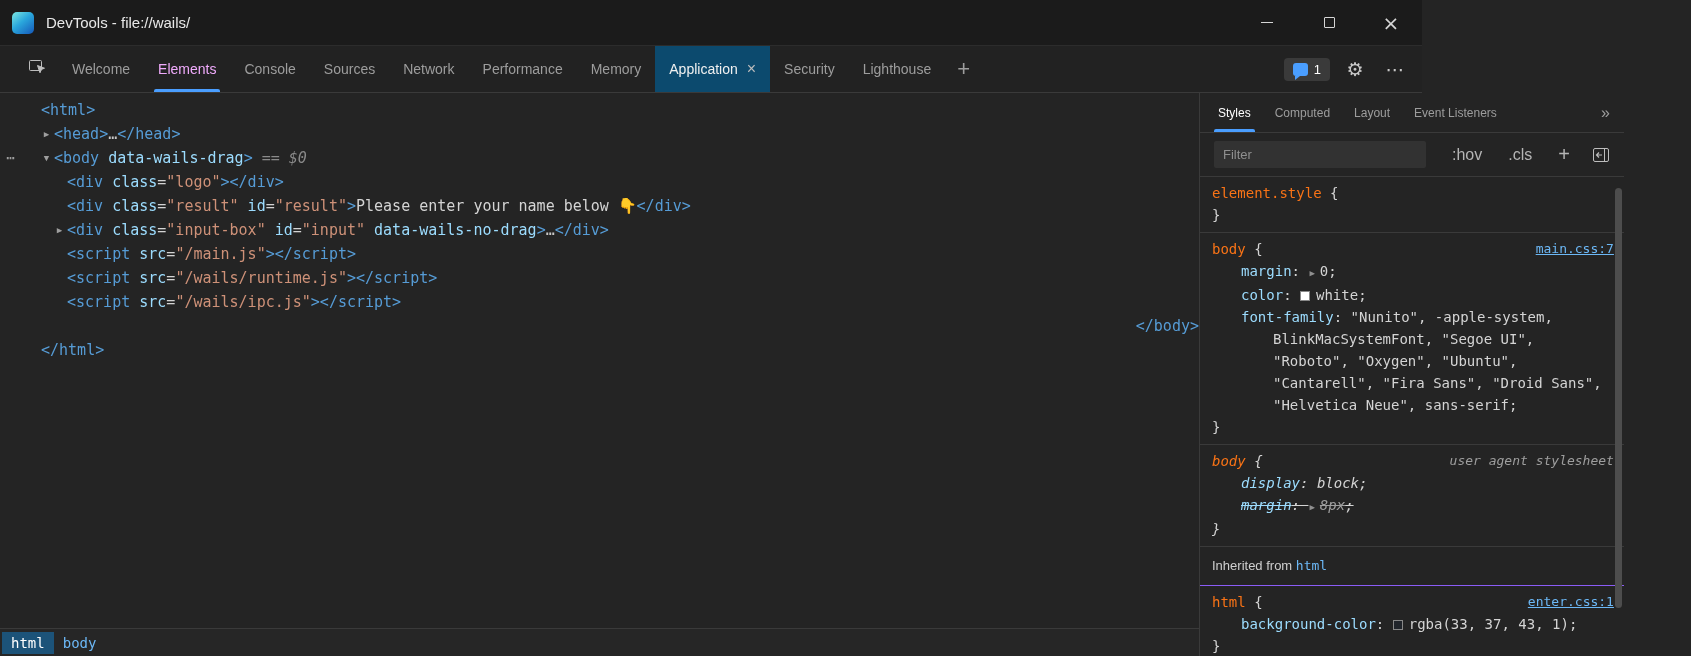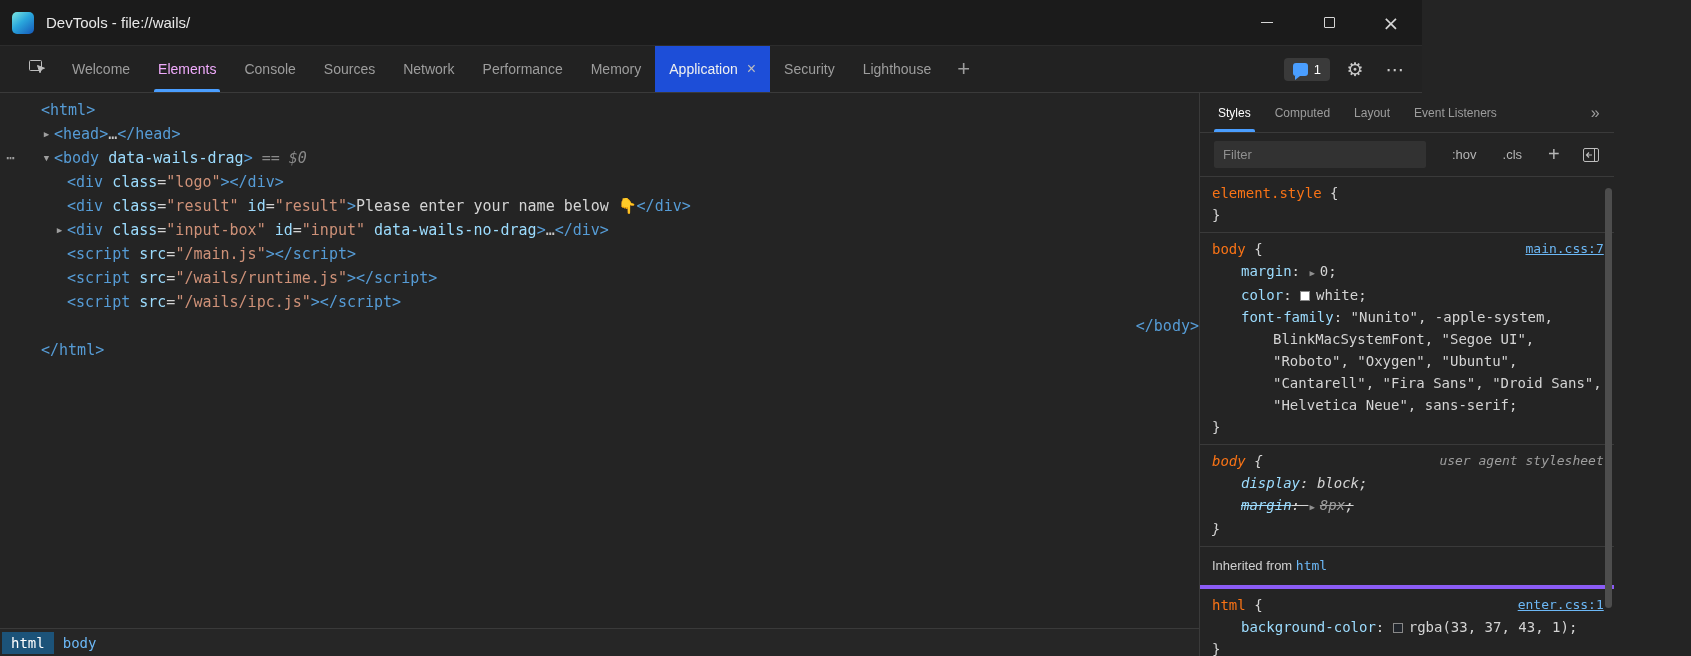--- a/index.html
+++ b/index.html
@@ -18,21 +18,21 @@
   .glyph-max{width:11px;height:11px;border:1px solid #d6d6d6;border-radius:1px}
   .win-close-glyph{font-size:20px;line-height:1;font-family:"DejaVu Sans",sans-serif}
 
   
   .toolbar{flex:0 0 47px;background:#222222;display:flex;align-items:stretch;border-bottom:1px solid #3a3a3a;padding-left:16px}
   .tool-icon{width:42px;display:flex;align-items:center;justify-content:center}
   .tab-strip{display:flex;align-items:stretch}
   .dt-tab{display:flex;align-items:center;padding:0 14px;font-size:14px;color:#9d9d9d;position:relative;white-space:nowrap}
   .dt-tab.is-active{color:#f0abfc}
   .dt-tab.is-active::after{content:'';position:absolute;left:10px;right:10px;bottom:0;height:3px;background:#4a9eff;border-radius:2px 2px 0 0}
-  .dt-tab.is-highlighted{background:#1d4ed8;color:#f0f0f0}
+  .dt-tab.is-highlighted{background:#0c4a6e;color:#f0f0f0}
   .dt-tab-close{margin-left:9px;font-size:16px;color:#bdbdbd}
   .plus-btn{display:flex;align-items:center;padding:0 12px;font-size:22px;color:#9d9d9d}
   .toolbar-right{margin-left:auto;display:flex;align-items:center;gap:10px;padding-right:12px}
   .issues-pill{display:flex;align-items:center;gap:6px;background:#3a3a3a;border-radius:4px;padding:4px 9px}
   .issue-bubble{width:15px;height:13px;background:#4a9eff;border-radius:3px;position:relative}
   .issue-bubble::after{content:'';position:absolute;left:2px;bottom:-4px;width:0;height:0;border-top:4px solid #4a9eff;border-right:5px solid transparent}
   .issue-count{font-size:13px;color:#ffffff}
   .icon-btn{width:30px;height:30px;display:flex;align-items:center;justify-content:center;color:#c8c8c8}
   .gi{font-size:19px;font-family:"DejaVu Sans",sans-serif}
 
@@ -63,42 +63,42 @@
   
   .styles-pane{flex:1;display:flex;flex-direction:column;position:relative;min-height:0;background:#242424}
   .sp-tabs{flex:0 0 40px;display:flex;align-items:stretch;border-bottom:1px solid #3a3a3a;padding-left:6px}
   .sp-tab{display:flex;align-items:center;padding:0 12px;font-size:12px;color:#9d9d9d;position:relative;white-space:nowrap}
   .sp-tab.is-active{color:#ffffff}
   .sp-tab.is-active::after{content:'';position:absolute;left:8px;right:8px;bottom:0;height:3px;background:#4a9eff;border-radius:2px 2px 0 0}
   .sp-more{margin-left:auto;display:flex;align-items:center;padding:0 14px;color:#9d9d9d;font-size:16px}
   .sp-filter-row{flex:0 0 44px;display:flex;align-items:center;border-bottom:1px solid #3a3a3a;padding:0 14px}
   .sp-filter{width:212px;height:27px;background:#323232;border:none;border-radius:2px;color:#d4d4d4;font-size:13px;padding:0 9px;outline:none;font-family:inherit;margin-right:auto}
   .sp-filter::placeholder{color:#8f8f8f}
-  .sp-toggle{color:#b5b5b5;font-size:13px;margin-left:26px}
+  .sp-toggle{color:#b5b5b5;font-size:16px;margin-left:26px}
   .sp-plus{color:#b5b5b5;font-size:20px;margin-left:26px}
   .sp-icon{display:flex;align-items:center;margin-left:22px}
 
   .sp-sections{flex:1;overflow:hidden;font-family:"DejaVu Sans Mono","Liberation Mono",monospace;font-size:14px;line-height:22px;color:#d4d4d4}
   .sp-rule{border-bottom:1px solid #3a3a3a;padding:5px 0 6px}
   .sp-rule-head{position:relative;padding-left:12px}
   .sp-selector{color:#f97316}
   .sp-brace{color:#d4d4d4}
   .sp-link{position:absolute;right:10px;top:0;color:#6cb8f6;text-decoration:underline;font-size:13px}
   .sp-origin{position:absolute;right:10px;top:0;color:#9e9e9e;font-style:italic;font-size:13px}
   .sp-prop{padding-left:73px;text-indent:-32px}
   .p-name{color:#9cdcfe}
   .p-colon,.p-semi{color:#d4d4d4}
   .p-value{color:#d4d4d4;white-space:pre-wrap}
   .p-expander{font-size:9px;color:#8f8f8f;margin:0 5px 0 1px;display:inline-block;text-indent:0}
   .p-swatch{display:inline-block;width:10px;height:10px;border:1px solid #888888;margin-right:6px;vertical-align:-1px;text-indent:0}
   .sp-close{padding-left:12px}
   .is-ua{font-style:italic}
   .is-overridden .p-name,.is-overridden .p-colon,.is-overridden .p-value,.is-overridden .p-semi{text-decoration:line-through}
   .is-overridden .p-value{color:#9e9e9e}
-  .sp-inherit{padding:8px 12px;font-family:"Liberation Sans","DejaVu Sans",sans-serif;font-size:13px;color:#cfcfcf;border-bottom:4px solid #8b5cf6}
+  .sp-inherit{padding:8px 12px;font-family:"Liberation Sans","DejaVu Sans",sans-serif;font-size:13px;color:#cfcfcf;border-bottom:1px solid #8b5cf6}
   .sp-inherit-link{font-family:"DejaVu Sans Mono","Liberation Mono",monospace;color:#6cb8f6}
   .sp-scrollbar{position:absolute;top:85px;right:0;bottom:0;width:12px}
   .sp-thumb{position:absolute;top:10px;right:2px;width:7px;height:420px;background:#4d4d4d;border-radius:4px}
 </style>
 </head>
 <body>
 
 <div class="app">
 
   <header class="titlebar">

